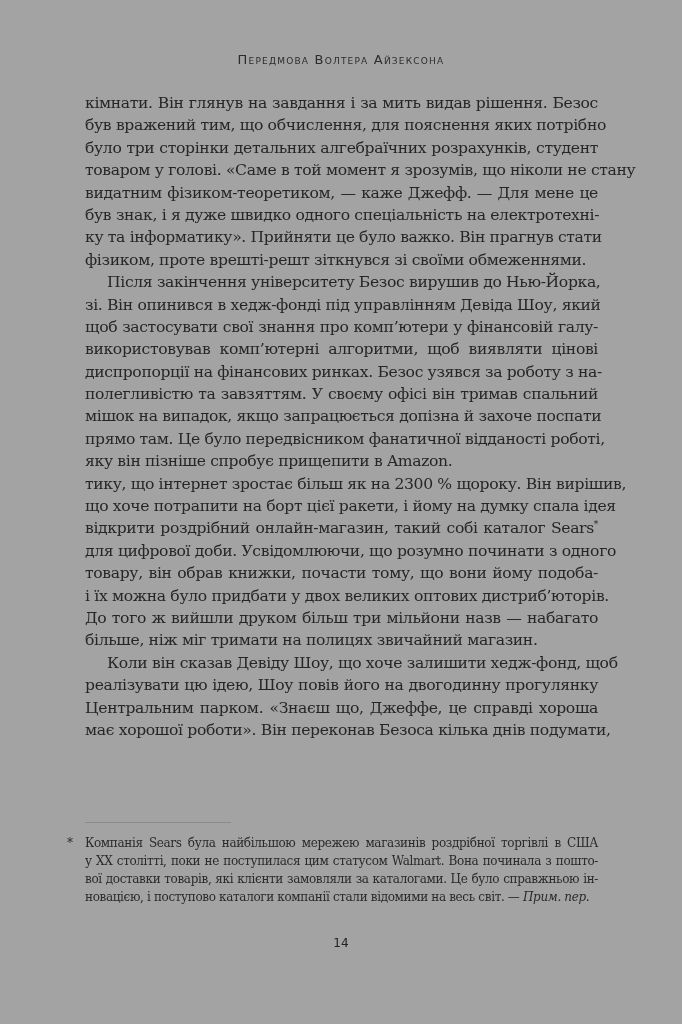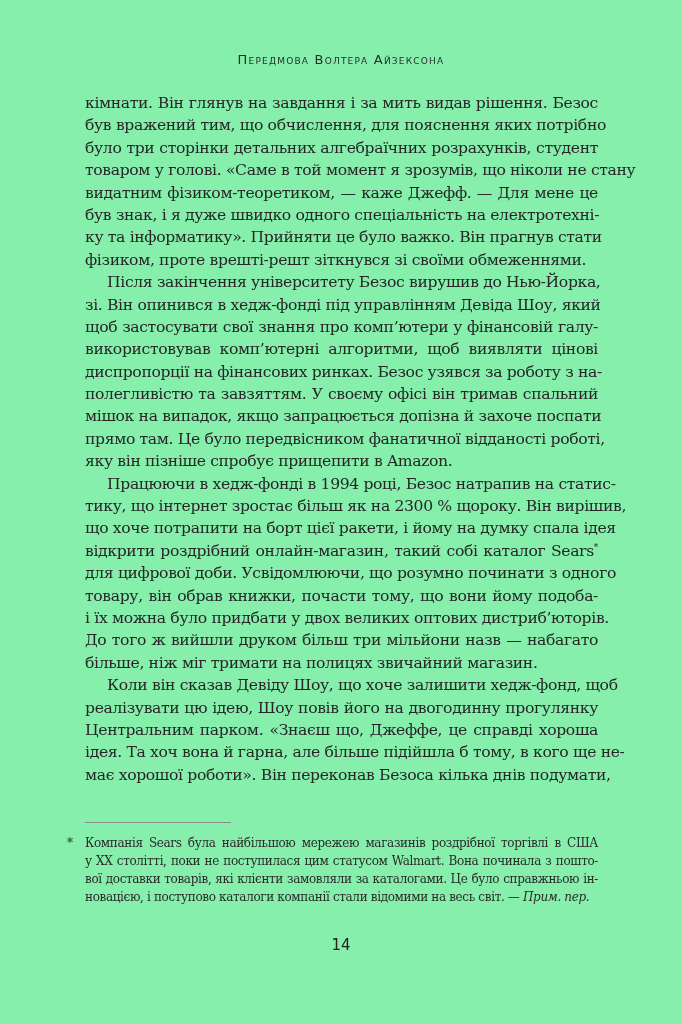--- a/index.html
+++ b/index.html
@@ -1,17 +1,17 @@
 <!DOCTYPE html>
 <html><head>
 <meta charset="utf-8">
 <style>
   html, body { margin: 0; padding: 0; background: #ffffff; }
   body { width: 682px; height: 1024px; position: relative; overflow: hidden; }
-  .page { position: absolute; left: 0; top: 0; width: 682px; height: 1024px; background: #86efac; color: #262626; }
+  .page { position: absolute; left: 0; top: 0; width: 682px; height: 1024px; background: #a3a3a3; color: #262626; }
   .running-head {
     position: absolute; top: 52px; left: 0; width: 682px; text-align: center;
     font-family: "DejaVu Sans", sans-serif; font-variant: small-caps;
     font-size: 13px; letter-spacing: 1.2px; color: #2c2c2c;
   }
   .body-text {
     position: absolute; left: 85px; top: 92px; width: 513px;
     font-family: "DejaVu Serif", serif; font-size: 15.6px; line-height: 22.4px;
     color: #262626; letter-spacing: -0.35px;
   }
@@ -24,21 +24,21 @@
     font-family: "DejaVu Serif", serif; font-size: 12px; line-height: 18px;
     color: #2a2a2a; letter-spacing: -0.35px;
   }
   .footnote .fn-line { display: block; white-space: nowrap; text-align: justify; text-align-last: justify; height: 18px; }
   .footnote .fn-line.last { text-align-last: left; }
   .fn-marker { position: absolute; left: -18px; top: 0; font-size: 12px; }
   .fn-ref { font-size: 9px; vertical-align: super; line-height: 0; }
   .italic { font-style: italic; }
   .page-number {
     position: absolute; top: 936px; left: 0; width: 682px; text-align: center;
-    font-family: "DejaVu Sans", sans-serif; font-size: 15px; color: #222;
+    font-family: "DejaVu Sans", sans-serif; font-size: 12px; color: #222;
   }
 </style>
 </head>
 <body>
 
 <div class="page">
 
   <div class="running-head">Передмова Волтера Айзексона</div>
 
   <div class="body-text">
@@ -60,36 +60,34 @@
       <span class="line">щоб застосувати свої знання про комп’ютери у фінансовій галу-</span>
       <span class="line">використовував комп’ютерні алгоритми, щоб виявляти цінові</span>
       <span class="line">диспропорції на фінансових ринках. Безос узявся за роботу з на-</span>
       <span class="line">полегливістю та завзяттям. У своєму офісі він тримав спальний</span>
       <span class="line">мішок на випадок, якщо запрацюється допізна й захоче поспати</span>
       <span class="line">прямо там. Це було передвісником фанатичної відданості роботі,</span>
       <span class="line last">яку він пізніше спробує прищепити в Amazon.</span>
     </div>
 
     <div>
-      <span class="line indent">Працюючи в хедж-фонді в 1994 році, Безос натрапив на статис-</span>
       <span class="line">тику, що інтернет зростає більш як на 2300 % щороку. Він вирішив,</span>
       <span class="line">що хоче потрапити на борт цієї ракети, і йому на думку спала ідея</span>
       <span class="line"><span>відкрити роздрібний онлайн-магазин, такий собі каталог Sears</span><sup class="fn-ref">*</sup></span>
       <span class="line">для цифрової доби. Усвідомлюючи, що розумно починати з одного</span>
       <span class="line">товару, він обрав книжки, почасти тому, що вони йому подоба-</span>
       <span class="line">і їх можна було придбати у двох великих оптових дистриб’юторів.</span>
       <span class="line">До того ж вийшли друком більш три мільйони назв — набагато</span>
       <span class="line last">більше, ніж міг тримати на полицях звичайний магазин.</span>
     </div>
 
     <div>
       <span class="line indent">Коли він сказав Девіду Шоу, що хоче залишити хедж-фонд, щоб</span>
       <span class="line">реалізувати цю ідею, Шоу повів його на двогодинну прогулянку</span>
       <span class="line">Центральним парком. «Знаєш що, Джеффе, це справді хороша</span>
-      <span class="line">ідея. Та хоч вона й гарна, але більше підійшла б тому, в кого ще не-</span>
       <span class="line">має хорошої роботи». Він переконав Безоса кілька днів подумати,</span>
     </div>
   </div>
 
   <div class="divider"></div>
 
   <div class="footnote">
     <span class="fn-marker">*</span>
     <span class="fn-line">Компанія Sears була найбільшою мережею магазинів роздрібної торгівлі в США</span>
     <span class="fn-line">у XX столітті, поки не поступилася цим статусом Walmart. Вона починала з пошто-</span>

